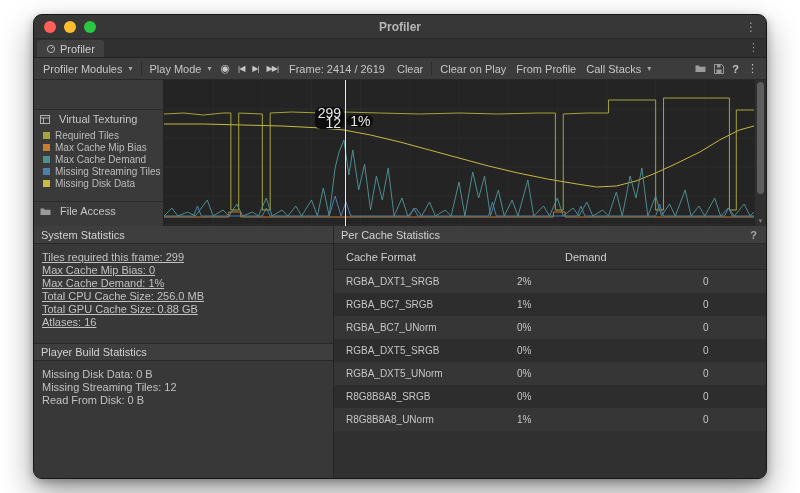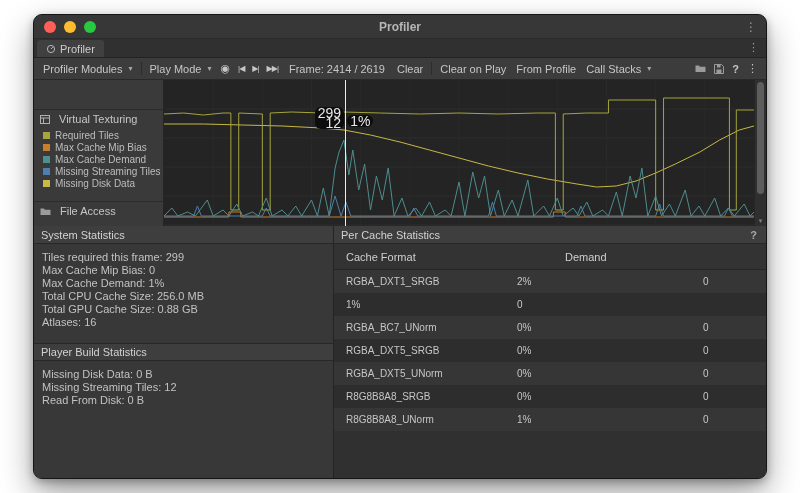--- a/index.html
+++ b/index.html
@@ -69,21 +69,21 @@
 
   
   .details { flex:1; display:flex; min-height:0; }
   .left-panel { width:300px; flex:none; background:#383838; border-right:1px solid #242424;
                 display:flex; flex-direction:column; }
   .panel-header { height:18px; flex:none; background:#3e3e3e; border-bottom:1px solid #282828;
                   font-size:11px; color:#d2d2d2; display:flex; align-items:center;
                   justify-content:space-between; padding:0 7px; }
   .panel-header.mid { border-top:1px solid #282828; }
   .stats-body { padding:7px 8px; font-size:11px; line-height:13px; color:#c2c2c2; }
-  #sys-stats { height:99px; flex:none; }
+  #sys-stats { height:99px; flex:none;text-decoration:underline; }
   .help { color:#a8a8a8; font-weight:bold; font-size:11px; padding:0 2px; }
 
   .right-panel { flex:1; background:#303030; display:flex; flex-direction:column; min-width:0; }
   .table-head { height:26px; flex:none; display:grid; grid-template-columns:183px 186px 1fr;
                 align-items:center; font-size:11px; color:#cfcfcf; background:#333333;
                 border-bottom:1px solid #262626;gap:48px; }
   .table-head span:first-child { padding-left:12px; }
   .trow { height:23px; flex:none; display:grid; grid-template-columns:183px 186px 1fr;
           align-items:center; font-size:10px; color:#c6c6c6; }
   .trow span:first-child { padding-left:12px; }
@@ -304,20 +304,21 @@
         <span>Demand</span>
         <span>Bias</span>
       </div>
       <div id="cache-rows">
           <div class="trow even">
             <span>RGBA_DXT1_SRGB</span>
             <span>2%</span>
             <span>0</span>
           </div>
           <div class="trow odd">
+            <span>RGBA_BC7_SRGB</span>
             <span>1%</span>
             <span>0</span>
           </div>
           <div class="trow even">
             <span>RGBA_BC7_UNorm</span>
             <span>0%</span>
             <span>0</span>
           </div>
           <div class="trow odd">
             <span>RGBA_DXT5_SRGB</span>

